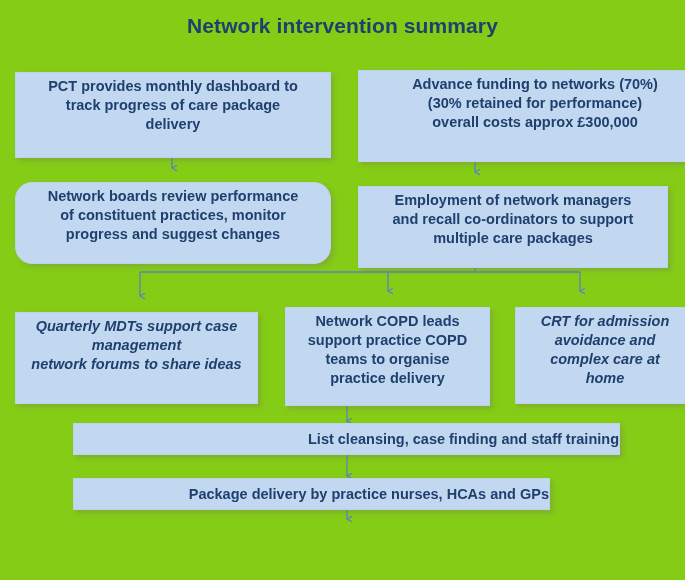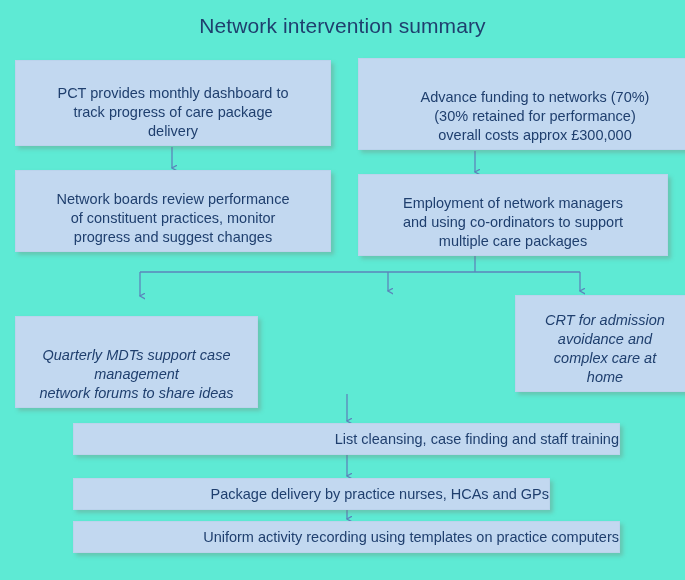--- a/index.html
+++ b/index.html
@@ -7,22 +7,23 @@
     padding: 0;
   }
   body {
     background: #ffffff;
     font-family: "Liberation Sans", sans-serif;
   }
   #canvas {
     position: relative;
     width: 685px;
     height: 580px;
-    background: #5eead4;
+    background: #84cc16;
     overflow: hidden;
+    font-weight: bold;
   }
   .title {
     position: absolute;
     left: 0;
     top: 14px;
     width: 685px;
     text-align: center;
     font-size: 21px;
     color: #1f3f6e;
     letter-spacing: 0.1px;
@@ -30,24 +31,25 @@
   .node {
     position: absolute;
     box-sizing: border-box;
     background: #c2d8f0;
     border: 1px solid #bcd3ec;
     color: #1f3f6e;
     font-size: 14.5px;
     line-height: 19px;
     text-align: center;
     display: flex;
-    align-items: flex-end;
+    align-items: flex-start;
     justify-content: center;
     padding: 4px 0;
     box-shadow: 3px 3px 4px rgba(120,115,100,0.30);
+    margin-top: 12px;
   }
   .node.italic {
     font-style: italic;
   }
   .node .txt {
     display: block;
     width: 100%;
     white-space: pre-line;
   }
   .bar {
@@ -112,51 +114,54 @@
 track progress of care package
 delivery</span>
   </div>
 
   <div class="node" style="left:358px; top:58px; width:354px; height:92px;">
     <span class="txt">Advance funding to networks (70%)
 (30% retained for performance)
 overall costs approx £300,000</span>
   </div>
 
-  <div class="node" style="left:15px; top:170px; width:316px; height:82px;">
+  <div class="node" style="left:15px; top:170px; width:316px; height:82px;border-radius:17px;">
     <span class="txt">Network boards review performance
 of constituent practices, monitor
 progress and suggest changes</span>
   </div>
 
   <div class="node" style="left:358px; top:174px; width:310px; height:82px;">
     <span class="txt">Employment of network managers
-and using co-ordinators to support
+and recall co-ordinators to support
 multiple care packages</span>
   </div>
 
-  <div class="node italic" style="left:15px; top:316px; width:243px; height:92px;">
+  <div class="node italic" style="left:15px; top:300px; width:243px; height:92px;">
     <span class="txt">Quarterly MDTs support case
 management
 network forums to share ideas</span>
   </div>
 
+  <div class="node" style="left:285px; top:295px; width:205px; height:99px;">
+    <span class="txt">Network COPD leads
+support practice COPD
+teams to organise
+practice delivery</span>
+  </div>
 
   <div class="node italic" style="left:515px; top:295px; width:180px; height:97px;">
     <span class="txt">CRT for admission
 avoidance and
 complex care at
 home</span>
   </div>
 
   <div class="bar" style="left:73px; top:423px; width:547px; height:32px;">
     <span class="txt">List cleansing, case finding and staff training</span>
   </div>
 
   <div class="bar" style="left:73px; top:478px; width:477px; height:32px;">
     <span class="txt">Package delivery by practice nurses, HCAs and GPs</span>
   </div>
 
-  <div class="bar" style="left:73px; top:521px; width:547px; height:32px;">
-    <span class="txt">Uniform activity recording using templates on practice computers</span>
-  </div>
 
 </div>
 
 </body></html>

